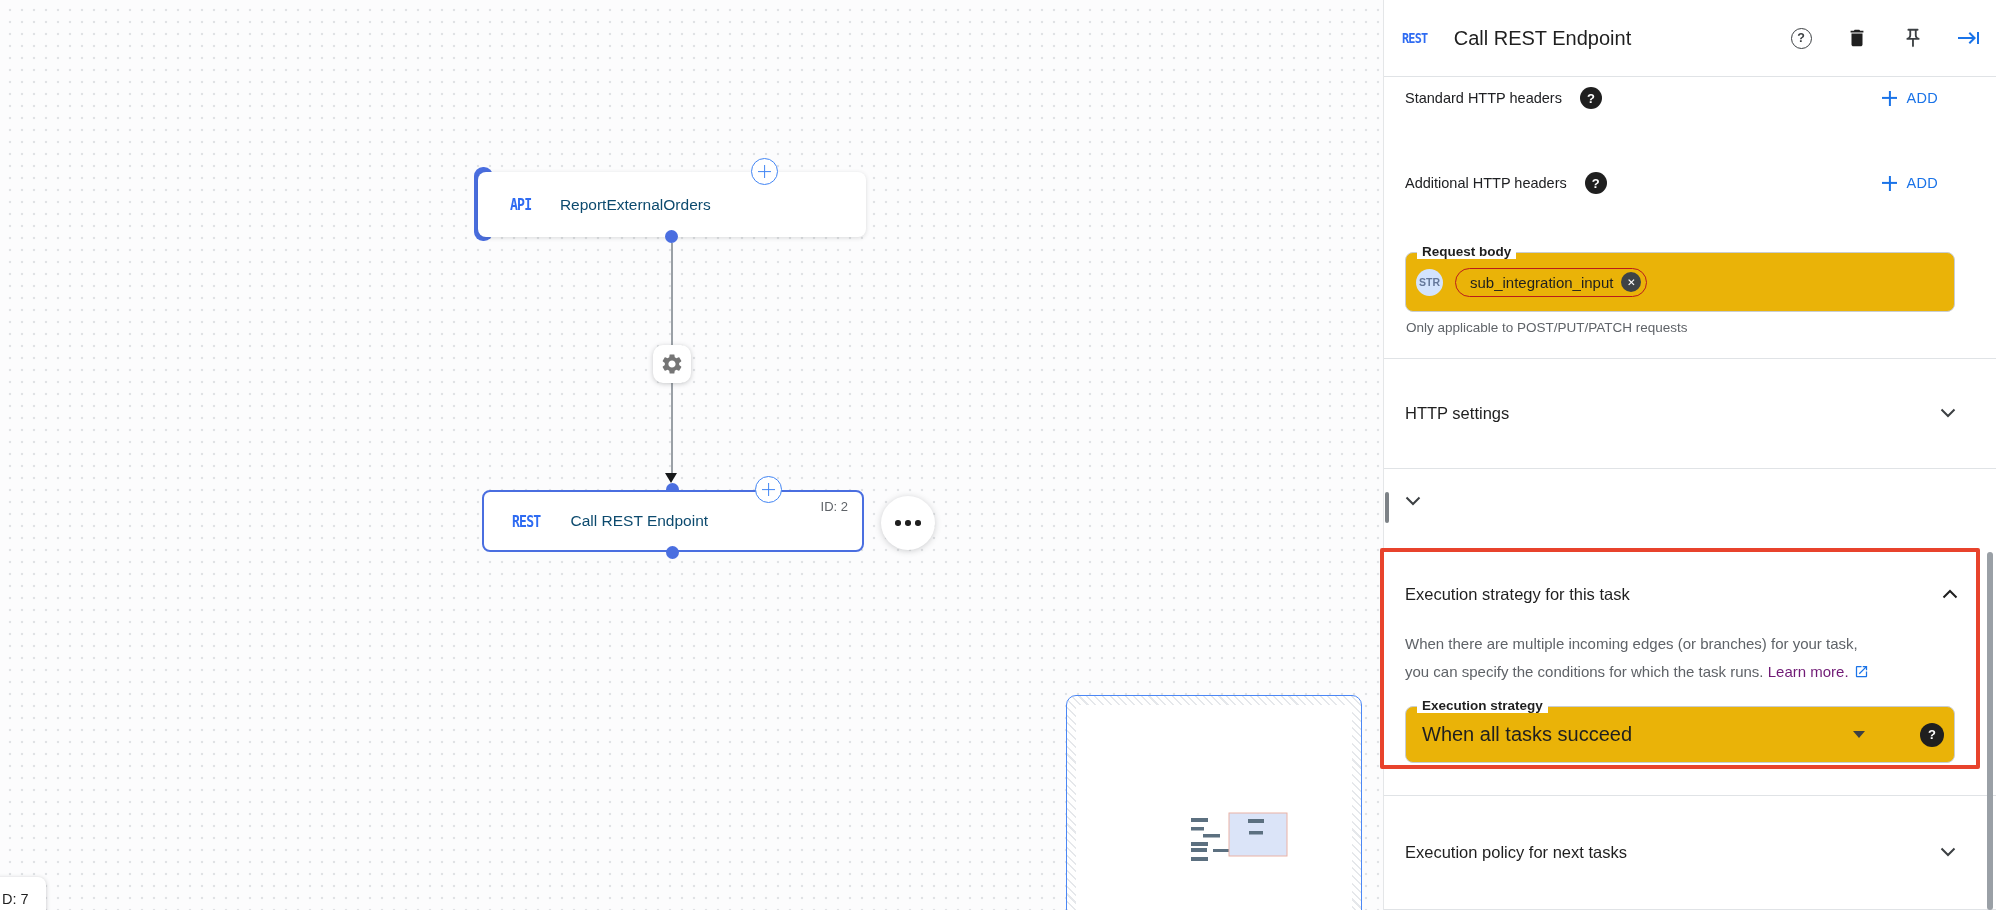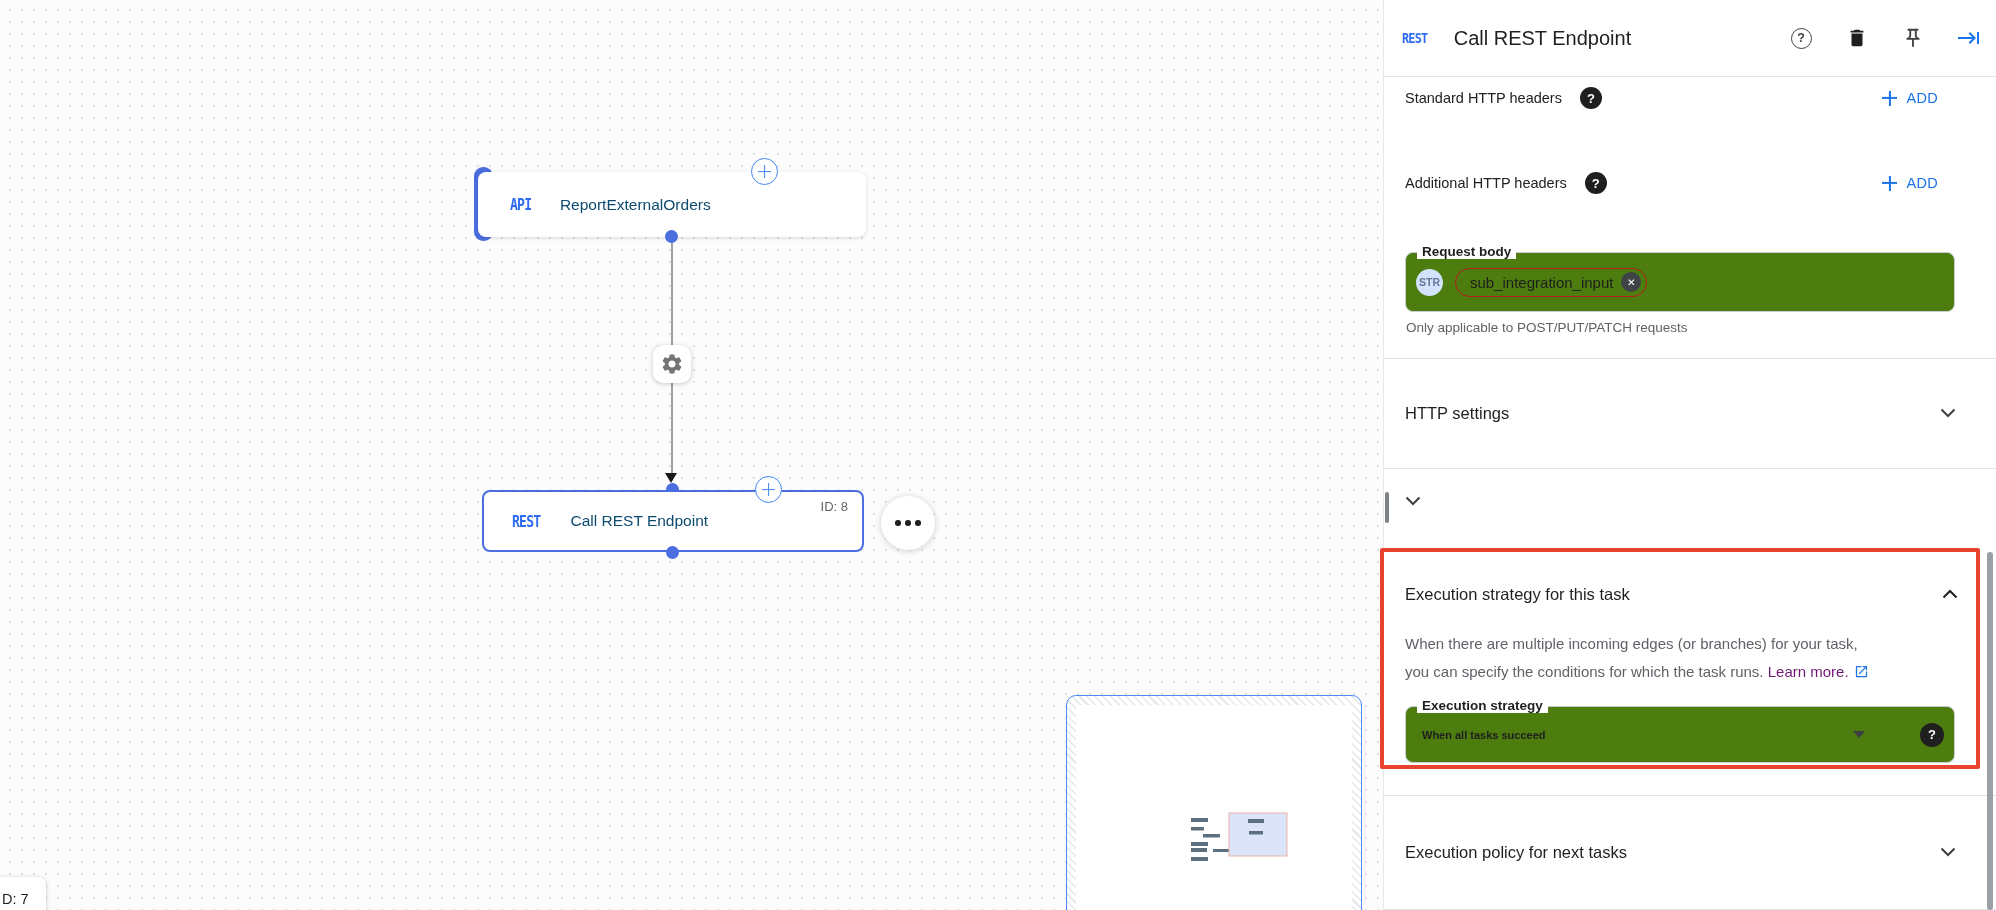--- a/index.html
+++ b/index.html
@@ -86,21 +86,21 @@
 
   .hrow { position:absolute; left:21px; right:58px; height:28px; display:flex; align-items:center; }
   .hrow .lbl { font-size:14.5px; color:#202124; }
   .add-btn { margin-left:auto; display:flex; align-items:center; color:#1a73e8; font-size:14.5px; font-weight:normal;
     letter-spacing:.3px; cursor:pointer; }
   .add-plus { position:relative; width:15px; height:15px; margin-right:9px; }
   .add-plus::before, .add-plus::after { content:""; position:absolute; background:#1a73e8; }
   .add-plus::before { left:50%; top:0; bottom:0; width:2.2px; transform:translateX(-50%); }
   .add-plus::after { top:50%; left:0; right:0; height:2.2px; transform:translateY(-50%); }
 
-  .field { position:absolute; left:21px; width:550px; border:1px solid #c9cdd1; border-radius:8px; background:#4d7c0f; }
+  .field { position:absolute; left:21px; width:550px; border:1px solid #c9cdd1; border-radius:8px; background:#eab308; }
   .field-label { position:absolute; top:-9px; left:11px; background:#fff; padding:0 5px; font-size:13.5px; font-weight:bold; color:#1f1f1f; }
   #request-body-field { top:252px; height:60px; display:flex; align-items:center; padding-left:10px; }
   .type-chip { width:27px; height:27px; border-radius:50%; background:#d3e3fd; color:#64779a; font-size:10.5px;
     font-weight:bold; display:flex; align-items:center; justify-content:center; flex:none; }
   .var-pill { margin-left:12px; height:29px; border:1px solid #b91c1c; border-radius:15px; display:flex;
     align-items:center; padding:0 5px 0 14px; font-size:15px; color:#1f1f1f; cursor:pointer; }
   .cancel-icon { width:20px; height:20px; border-radius:50%; background:#3f4346; color:#fff; display:flex;
     align-items:center; justify-content:center; font-size:13px; margin-left:8px; cursor:pointer; }
   .cancel-icon::after { content:"✕"; transform:scale(.8); }
   .helper-text { position:absolute; left:22px; top:320px; font-size:13.5px; color:#5f6368; }
@@ -113,21 +113,21 @@
 
   .red-box { position:absolute; left:-4px; top:548px; width:600px; height:221px; border:4px solid #e8432c; border-radius:2px; pointer-events:none; }
 
   .es-title-row { position:absolute; left:21px; right:38px; top:580px; height:28px; display:flex; align-items:center; cursor:pointer; }
   .es-desc { position:absolute; left:21px; right:40px; top:630px; font-size:15px; line-height:27.5px; color:#5f6368; }
   .es-desc .line1 { display:block; }
   .learn-more { color:#701a75; cursor:pointer; }
   .ext-icon { display:inline-block; vertical-align:-2px; margin-left:5px; }
 
   #es-field { top:706px; height:57px; display:flex; align-items:center; padding:0 10px 0 16px; cursor:pointer;gap:21px; }
-  #es-field .value { font-size:11px; color:#1f1f1f; flex:1;font-weight:bold; }
+  #es-field .value { font-size:20px; color:#1f1f1f; flex:1; }
   .caret { width:0; height:0; border-left:6px solid transparent; border-right:6px solid transparent;
     border-top:7px solid #3c4043; margin-right:34px; }
 
   .scroll-thumb { position:absolute; right:3px; top:552px; width:6px; height:358px; background:#9aa0a6; border-radius:3px; cursor:pointer; }
 </style>
 </head>
 <body>
 
 <div id="canvas">
 
@@ -145,21 +145,21 @@
   <div class="abs gear-chip">
     <svg width="24" height="24" viewBox="0 0 24 24">
       <path fill="#757575" d="M19.14 12.94c.04-.3.06-.61.06-.94 0-.32-.02-.64-.07-.94l2.03-1.58c.18-.14.23-.41.12-.61l-1.92-3.32c-.12-.22-.37-.29-.59-.22l-2.39.96c-.5-.38-1.03-.7-1.62-.94l-.36-2.54c-.04-.24-.24-.41-.48-.41h-3.84c-.24 0-.43.17-.47.41l-.36 2.54c-.59.24-1.13.57-1.62.94l-2.39-.96c-.22-.08-.47 0-.59.22L2.74 8.87c-.12.21-.08.47.12.61l2.03 1.58c-.05.3-.09.63-.09.94s.02.64.07.94l-2.03 1.58c-.18.14-.23.41-.12.61l1.92 3.32c.12.22.37.29.59.22l2.39-.96c.5.38 1.03.7 1.62.94l.36 2.54c.05.24.24.41.48.41h3.84c.24 0 .44-.17.47-.41l.36-2.54c.59-.24 1.13-.56 1.62-.94l2.39.96c.22.08.47 0 .59-.22l1.92-3.32c.12-.22.07-.47-.12-.61l-2.01-1.58zM12 15.6c-1.98 0-3.6-1.62-3.6-3.6s1.62-3.6 3.6-3.6 3.6 1.62 3.6 3.6-1.62 3.6-3.6 3.6z"></path>
     </svg>
   </div>
 
   <div class="abs port" style="left:666px; top:483px;"></div>
   <div class="abs node-card" id="task-node">
     <span class="node-badge">REST</span>
     <span class="node-label">Call REST Endpoint</span>
-    <span class="node-id">ID: 8</span>
+    <span class="node-id">ID: 2</span>
   </div>
   <span class="plus-circle" style="left:755px; top:476px;"></span>
   <div class="abs port" style="left:666px; top:546px;"></div>
 
   <div class="abs more-btn">
     <i></i>
       <i></i>
       <i></i>
   </div>
 

